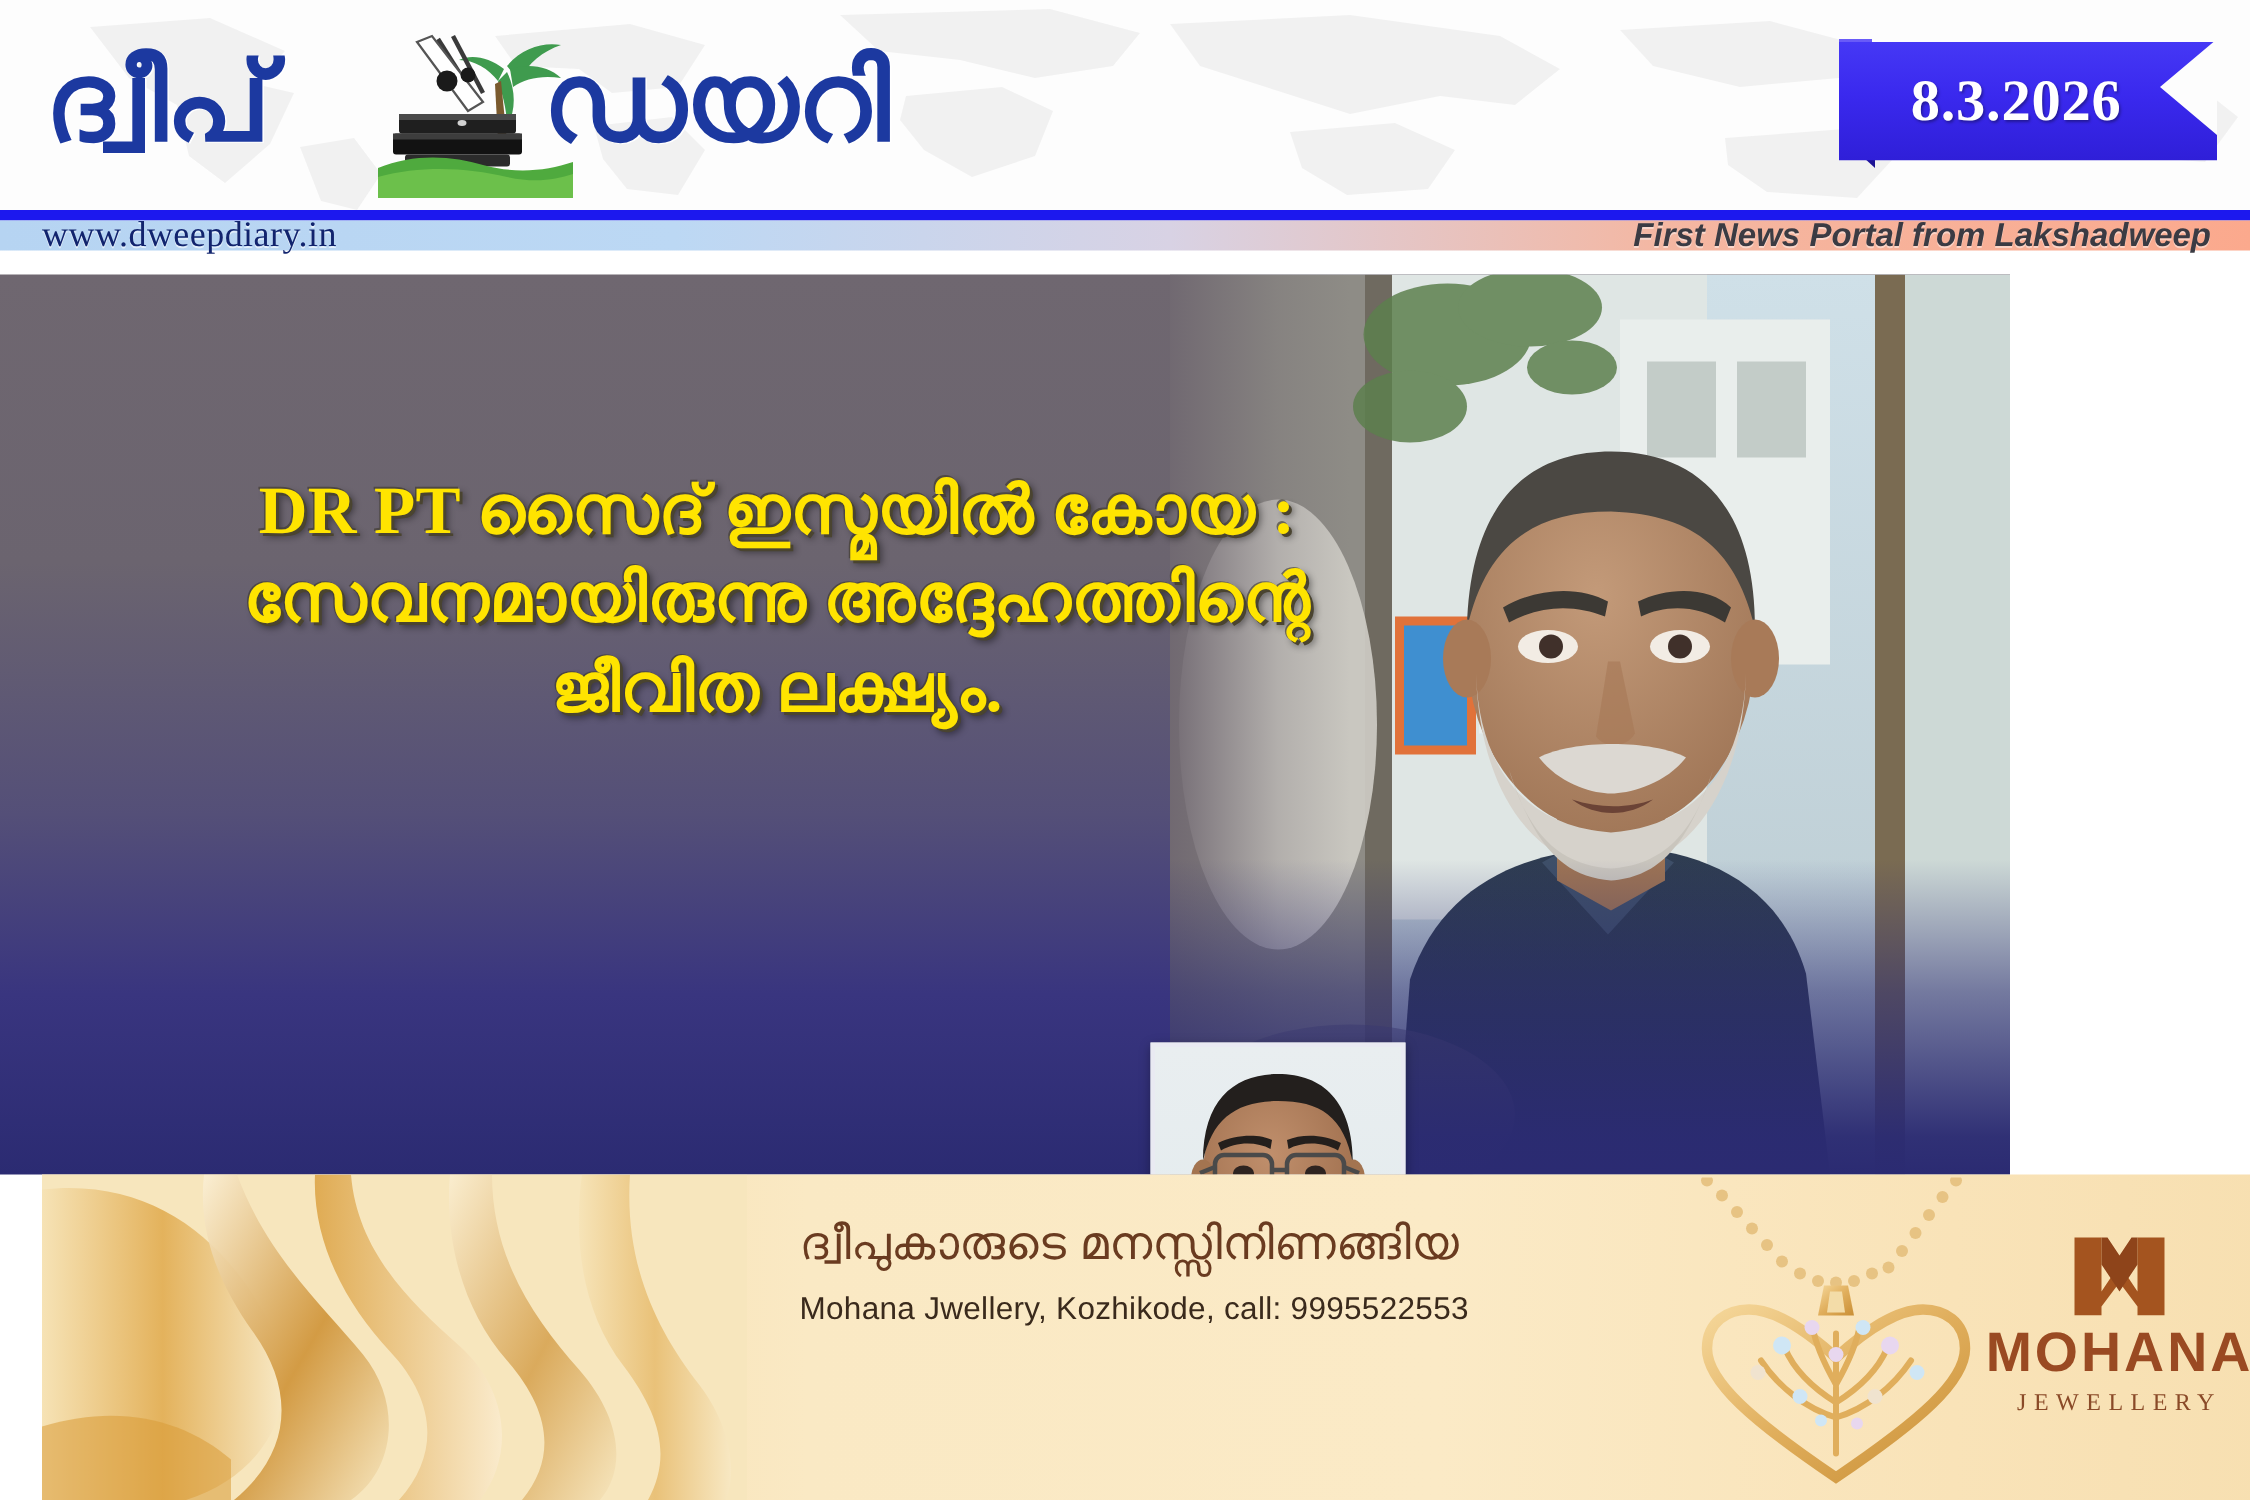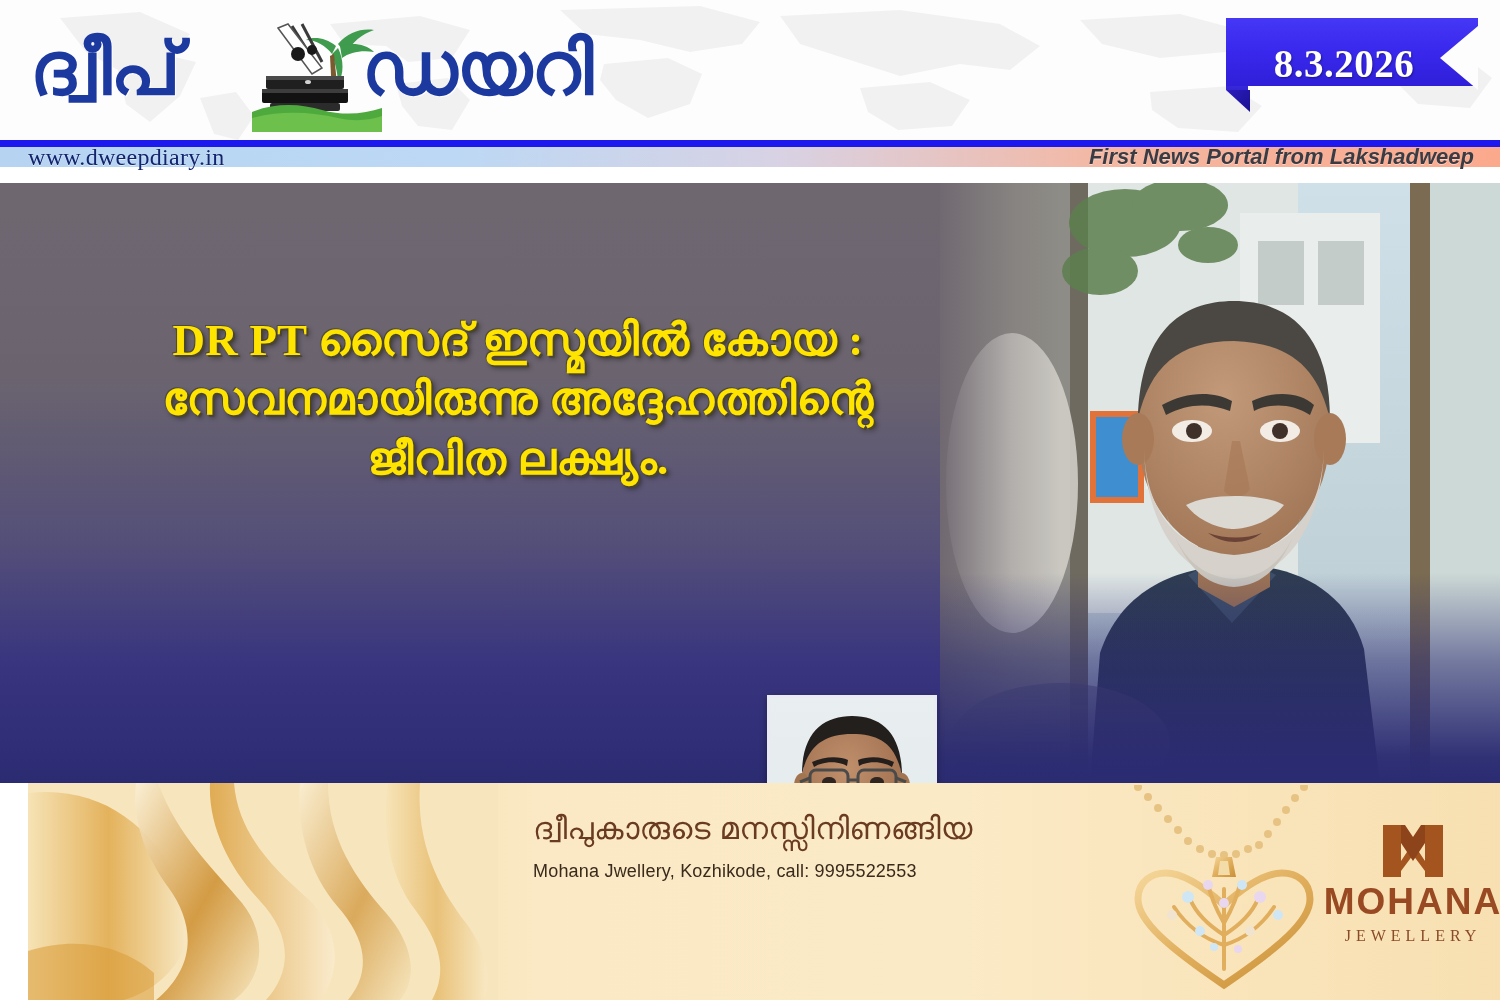--- a/index.html
+++ b/index.html
@@ -33,25 +33,25 @@
     white-space:nowrap;
   }
   .logo-part1 { position:absolute; left:0px; top:18px;text-align:center; }
   .logo-part2 { position:absolute; left:332px; top:18px; }
   .logo-emblem {
     position:absolute; left:222px; top:6px; width:130px; height:112px;
   }
 
   
   .date-ribbon {
-    position:absolute; right:22px; top:18px;
-    width:252px; height:68px;
+    position:absolute; right:22px; top:28px;
+    width:252px; height:79px;
     background:linear-gradient(180deg,#4538f5 0%,#3a29ee 45%,#2f1fd8 100%);
     clip-path:polygon(0 0, 100% 0, 100% 100%, 0 100%, 0 100%);
-    display:flex; align-items:flex-end; justify-content:center;
+    display:flex; align-items:center; justify-content:center;
     box-shadow:0 2px 5px rgba(0,0,0,.22);
   }
   .date-notch {
     position:absolute; right:22px; top:26px; width:252px; height:64px;
     pointer-events:none;
   }
   .date-text {
     font-family:"Liberation Serif", serif;
     font-weight:bold; font-size:39px; color:#fff;
     letter-spacing:.5px;
@@ -87,21 +87,21 @@
   }
   .portal-tag {
     font-family:Liberation Sans, sans-serif;
     font-size:22px; font-weight:bold; font-style:italic;
     color:#3b3b43; padding-right:26px;
     text-shadow:0 1px 0 rgba(255,255,255,.45);
   }
 
   
   .content {
-    position:absolute; left:0; top:183px; width:1500px; height:600px;
+    position:absolute; left:0; top:183px; width:1340px; height:600px;
     background:linear-gradient(180deg,#6f6770 0%, #6b646f 32%, #544f78 60%, #39357f 80%, #2b2b72 100%);
     overflow:hidden;
   }
   .photo-main {
     position:absolute; right:0; top:0; width:560px; height:600px;
     overflow:hidden;
   }
   .photo-main svg { display:block; width:560px; height:600px; }
   .photo-fade {
     position:absolute; left:0; bottom:0; width:560px; height:210px;
@@ -149,21 +149,21 @@
   .ad-text {
     position:absolute; left:505px; top:26px; width:560px;
   }
   .ad-line {
     font-family:"Liberation Sans", sans-serif;
     font-size:31px; color:#6a3b20; line-height:1.28;
     letter-spacing:.2px;
   }
   .ad-sub {
     font-family:"Liberation Sans", sans-serif;
-    font-size:18px; color:#3a2a1c; margin-top:12px; letter-spacing:.2px;
+    font-size:21px; color:#3a2a1c; margin-top:12px; letter-spacing:.2px;
   }
   .brand {
     position:absolute; left:1290px; top:38px; width:190px; text-align:center;
   }
   .brand-mark { width:64px; height:56px; margin:0 auto 6px auto; display:block; }
   .brand-name {
     font-family:"Liberation Sans", sans-serif;
     font-size:37px; font-weight:bold; color:#9a4a22;
     letter-spacing:2px; line-height:1;
   }

